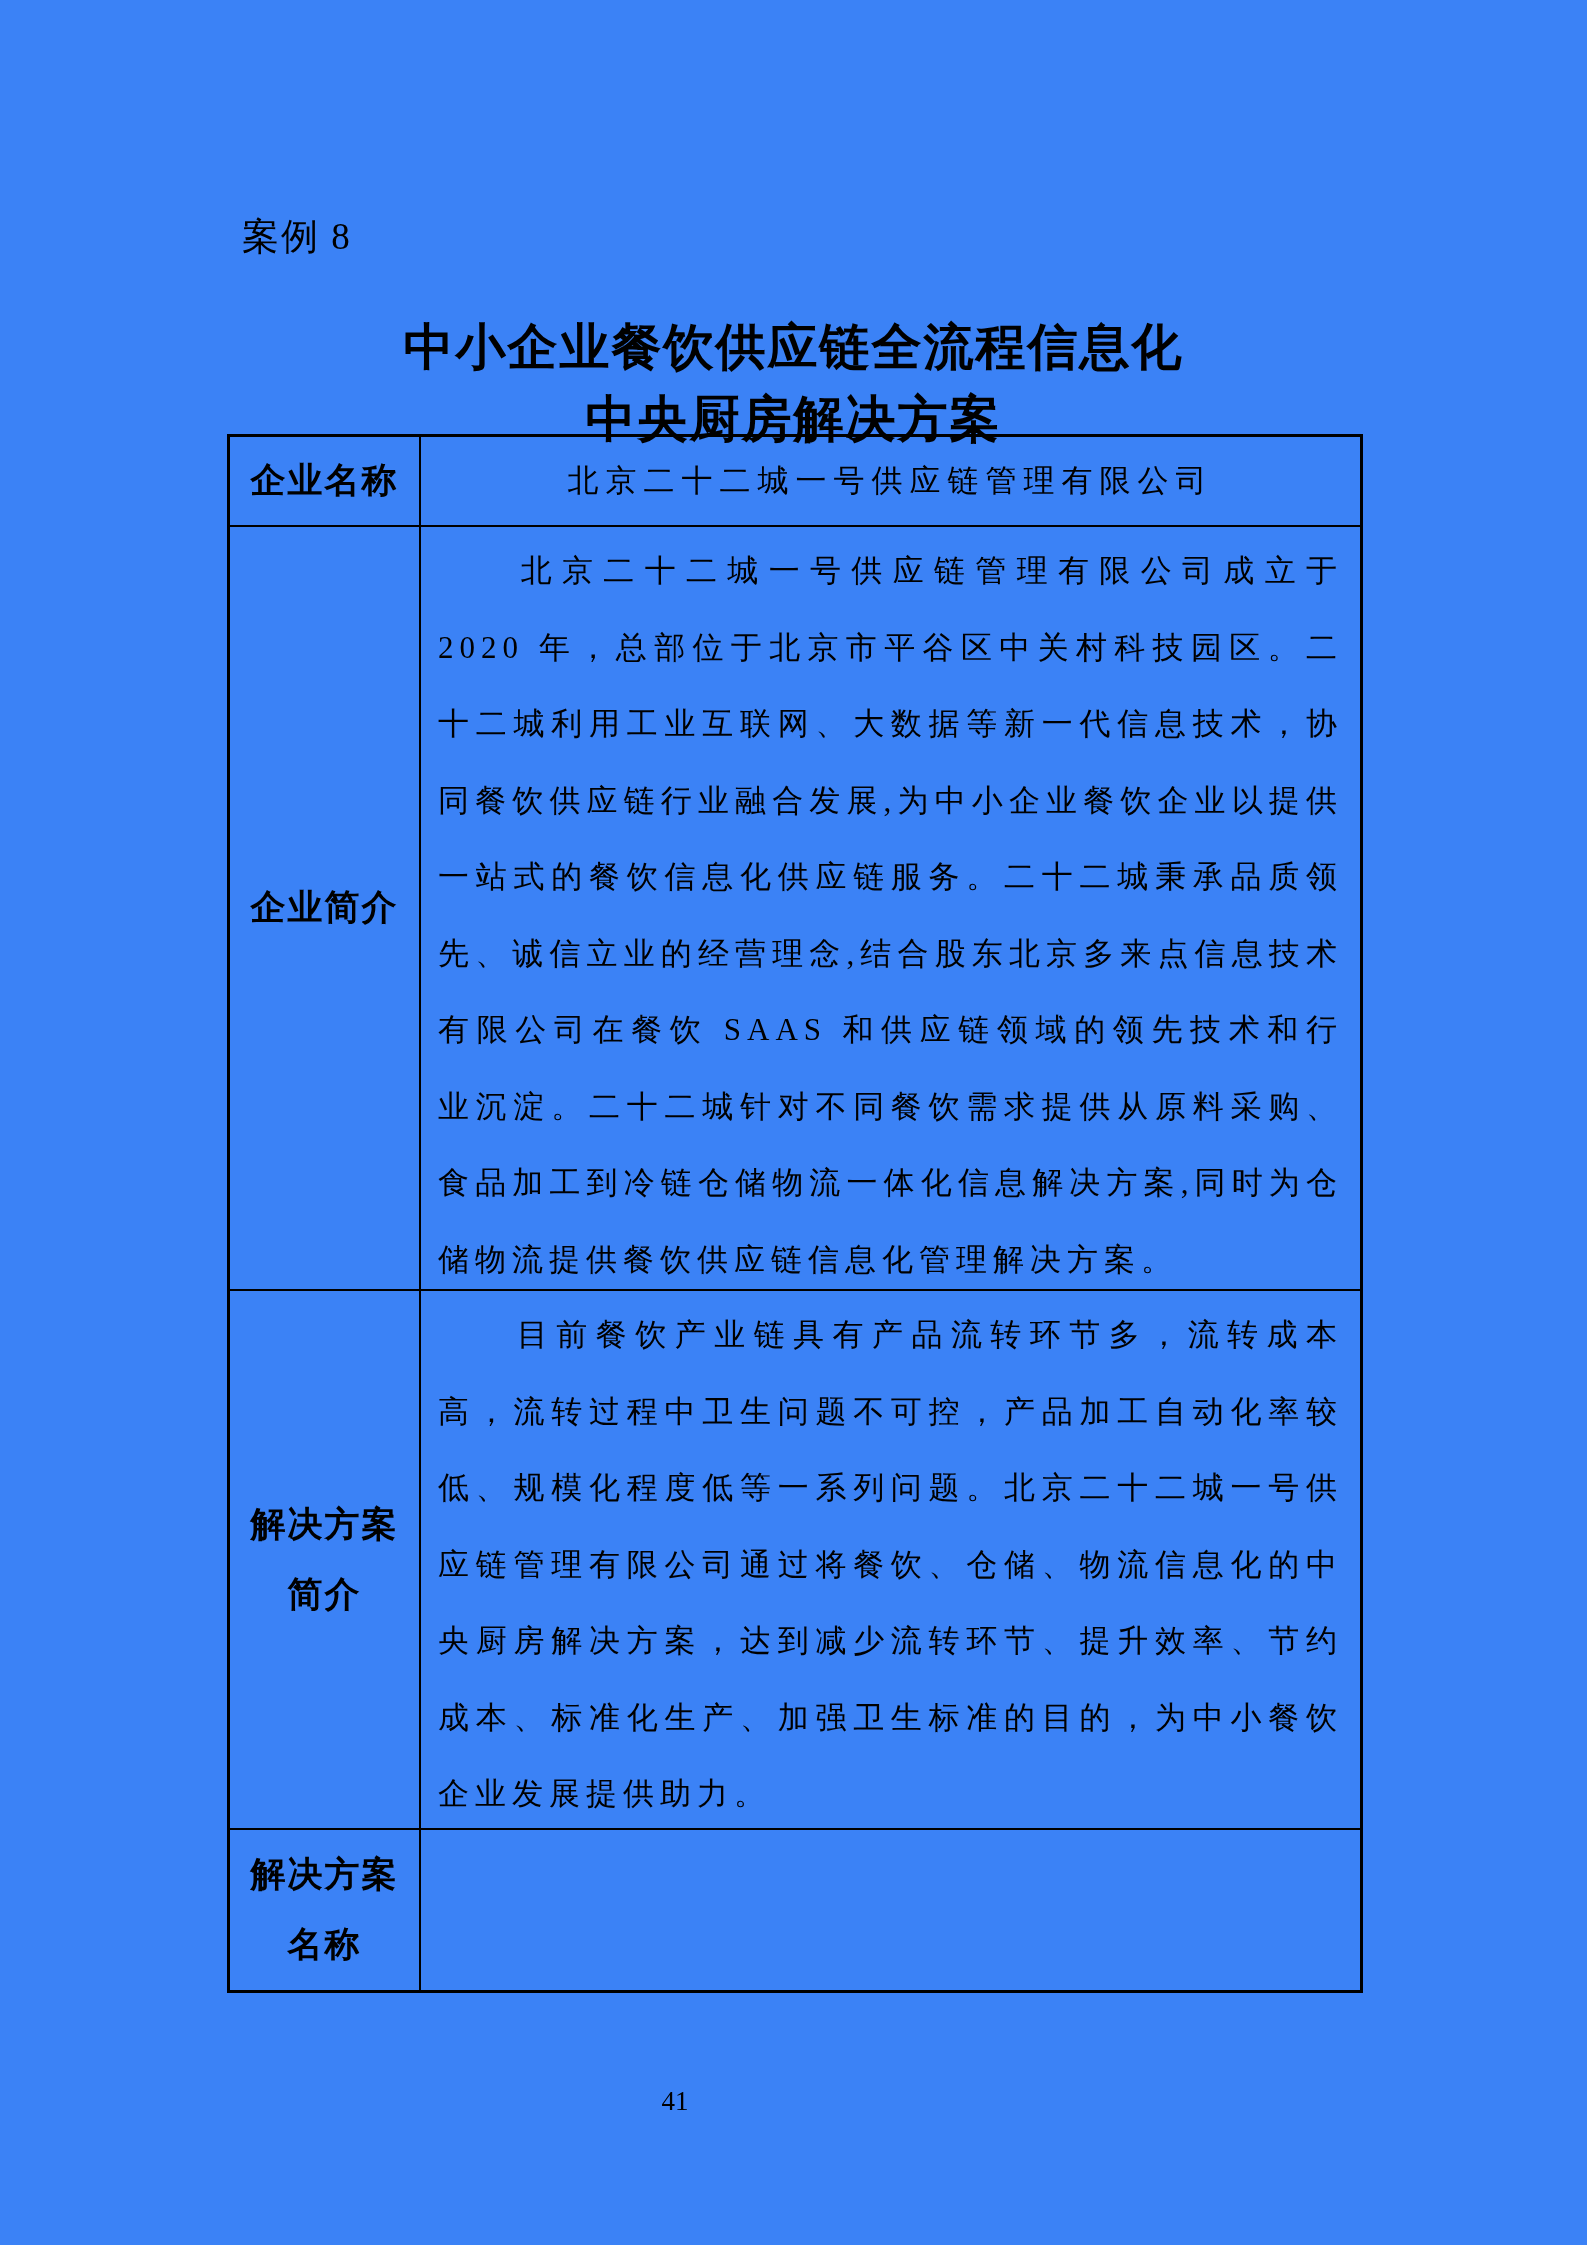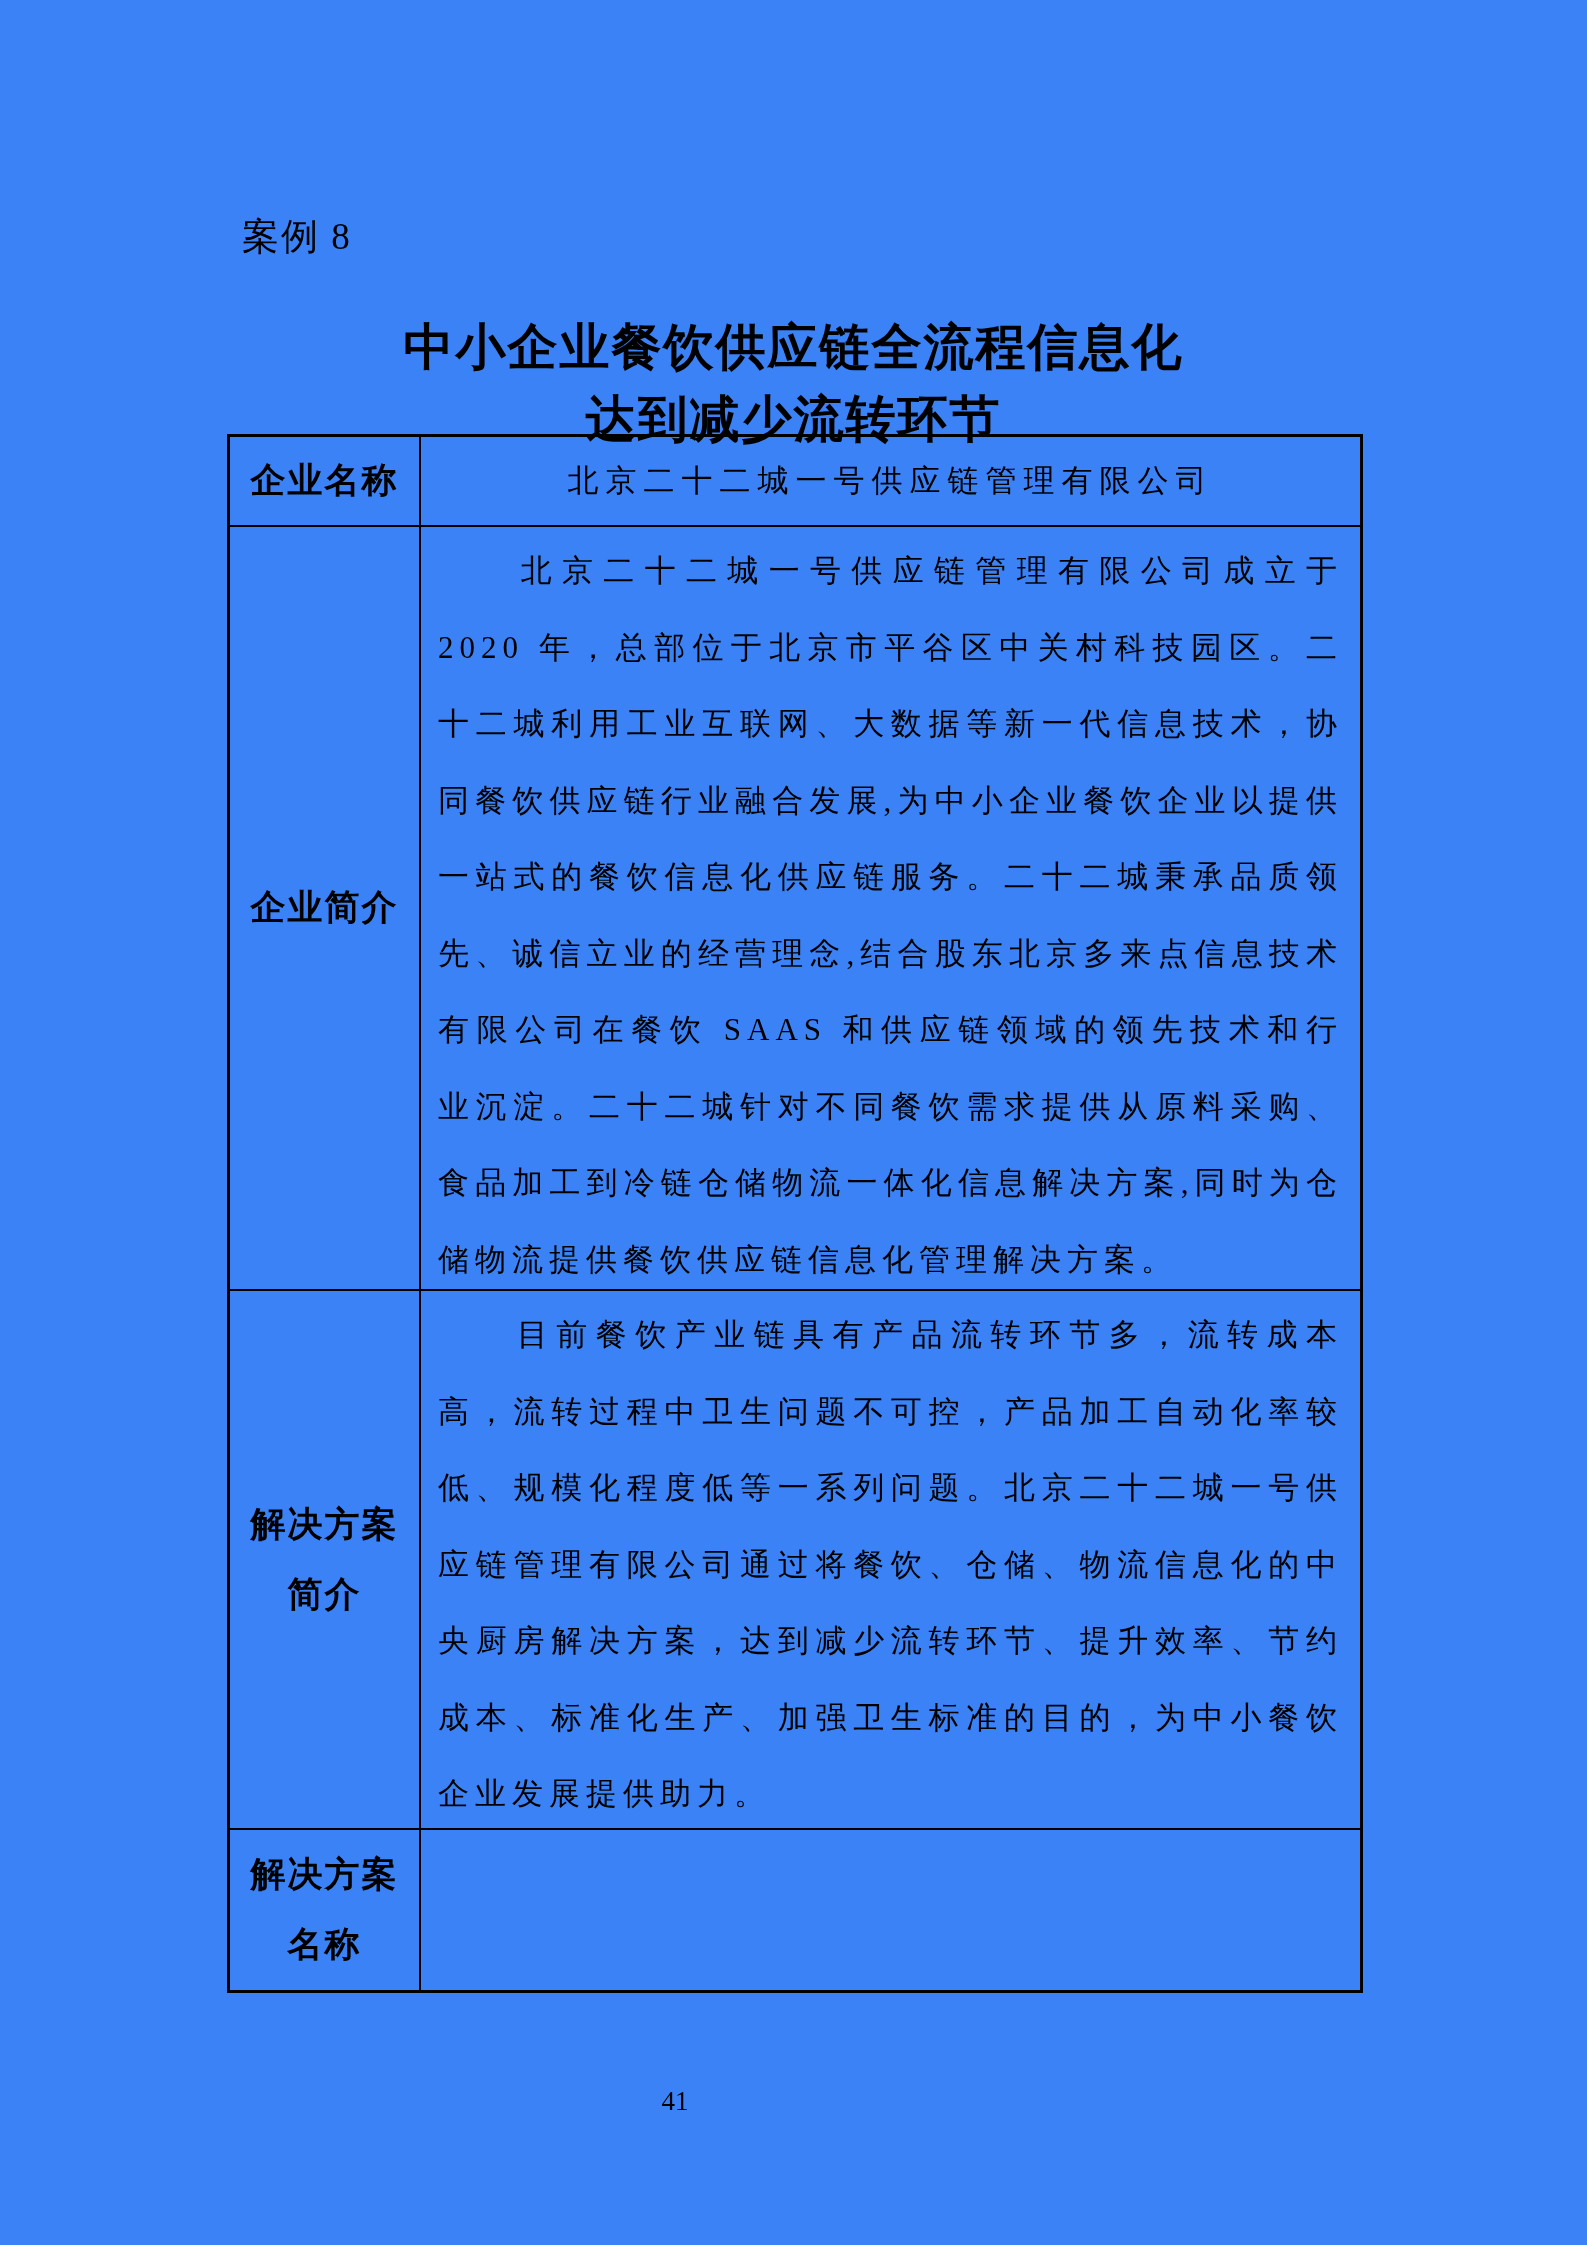--- a/index.html
+++ b/index.html
@@ -111,21 +111,21 @@
 </style>
 </head>
 <body>
 
 <div class="page">
 
   <div class="case-label">案例 8</div>
 
   <div class="doc-title">
     <div>中小企业餐饮供应链全流程信息化</div>
-    <div>达到减少流转环节</div>
+    <div>中央厨房解决方案</div>
   </div>
 
   <div class="info-table">
 
     <div class="tr r1">
       <div class="th">企业名称</div>
       <div class="td center-cell">北京二十二城一号供应链管理有限公司</div>
     </div>
 
     <div class="tr r2">

